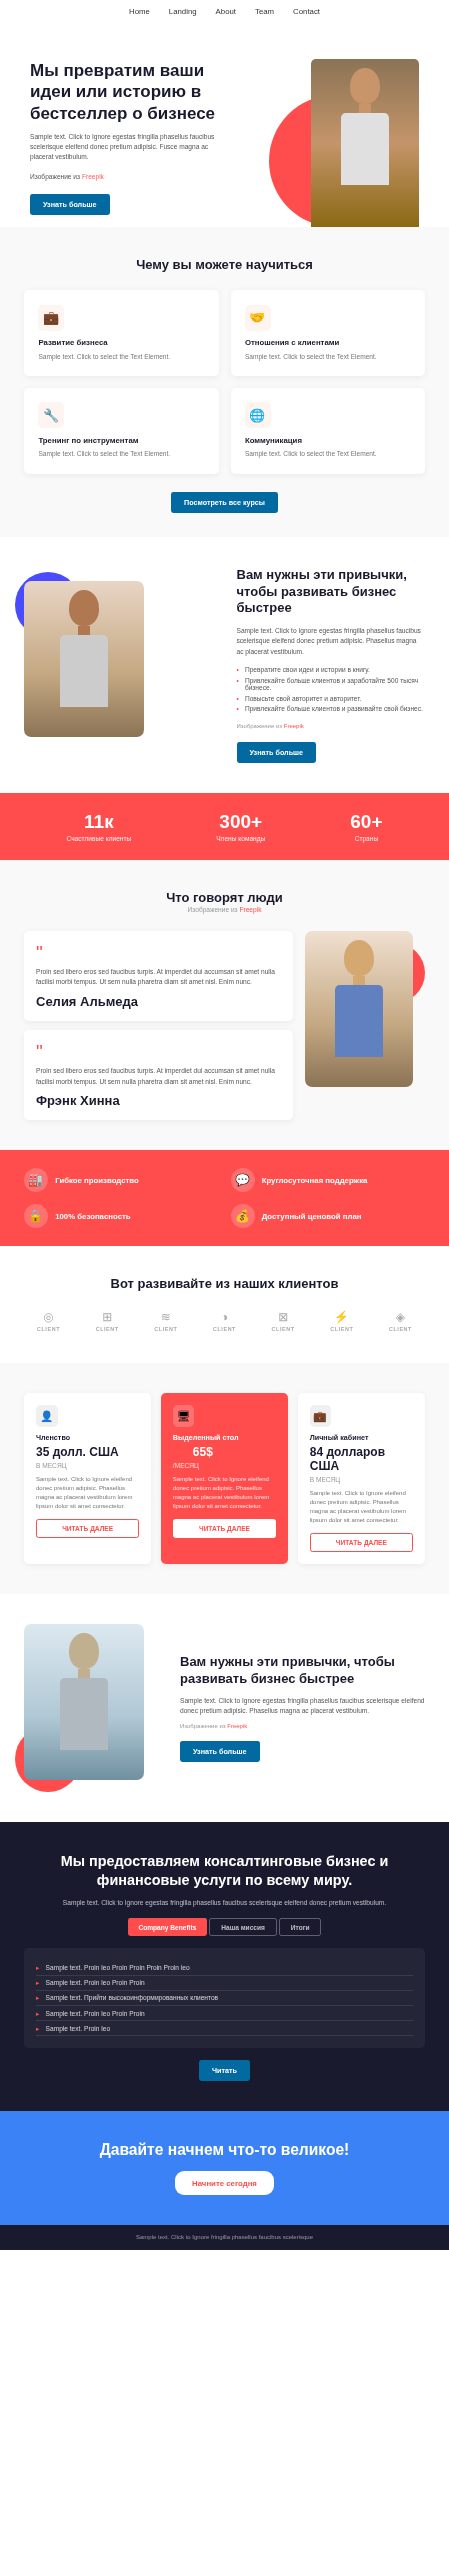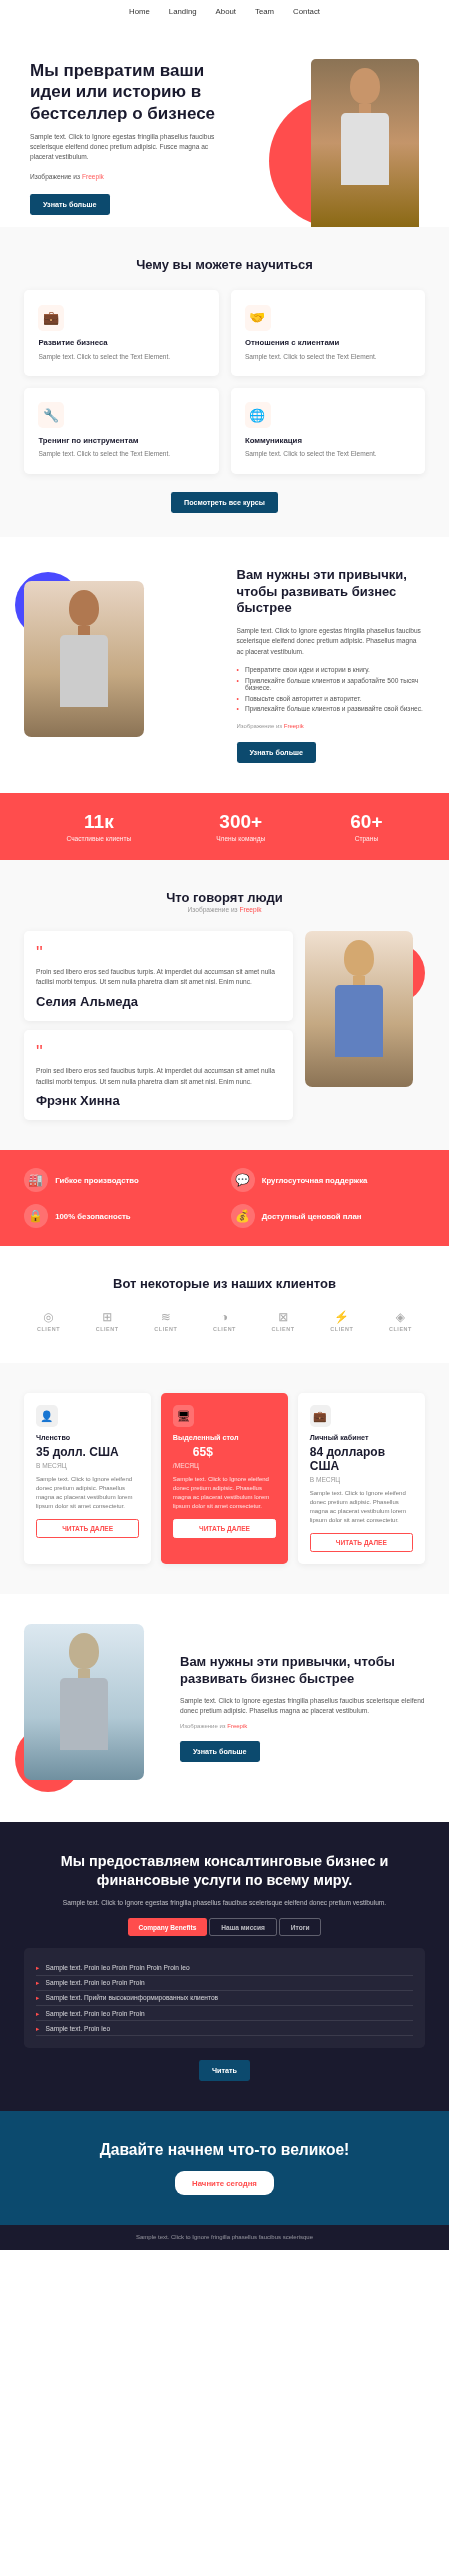--- a/index.html
+++ b/index.html
@@ -16,21 +16,21 @@
     .hero {
       background: #fff; display: flex; align-items: center;
       padding: 24px 30px 0 30px; min-height: 204px; position: relative; overflow: hidden;
     }
     .hero-left { flex: 1; z-index: 2; }
     .hero-left h1 { font-size: 17px; font-weight: 800; color: #1a1a2e; line-height: 1.25; margin-bottom: 8.4px; }
     .hero-left p { font-size: 6.6px; color: #555; line-height: 1.5; margin-bottom: 9.6px; }
     .hero-left .link-text { font-size: 6.6px; color: #555; margin-bottom: 12px; }
     .hero-left .link-text a { color: #ff5c5c; }
     .btn-red {
-      background: #0c4a6e; color: #fff; border: none; padding: 6px 13px;
+      background: #0369a1; color: #fff; border: none; padding: 6px 13px;
       border-radius: 2.4px; font-size: 7.2px; cursor: pointer; font-weight: 600;
     }
     .hero-right {
       flex: 1; display: flex; justify-content: flex-end; align-items: flex-end;
       position: relative; height: 180px;
     }
     .hero-circle {
       width: 132px; height: 132px; background: #ff4d4d;
       border-radius: 50%; position: absolute; right: 18px; bottom: 0; z-index: 0;
     }
@@ -241,21 +241,21 @@
     }
     .consulting-list { list-style: none; }
     .consulting-list li {
       font-size: 6.6px; color: rgba(255,255,255,0.8); padding: 3.6px 0;
       padding-left: 9.6px; position: relative; border-bottom: 0.6px solid rgba(255,255,255,0.1);
     }
     .consulting-list li::before { content: '▸'; position: absolute; left: 0; color: #ff4d4d; }
 
     
     .cta-section {
-      background: #0c4a6e; padding: 30px 24px; text-align: center;
+      background: #3b82f6; padding: 30px 24px; text-align: center;
     }
     .cta-section h2 { font-size: 15.6px; font-weight: 800; color: #fff; margin-bottom: 12px; }
     .btn-white {
       background: #fff; color: #ff4d4d; border: none; padding: 7.2px 17px;
       border-radius: 9px; font-size: 7.8px; cursor: pointer; font-weight: 700;
     }
 
     
     footer {
       background: #1a1a2e; padding: 9.6px 24px; text-align: center;
@@ -433,21 +433,21 @@
   </div>
   <div class="feature-item">
     <div class="feature-icon">💰</div>
     <div class="feature-text">
       <h4>Доступный ценовой план</h4>
     </div>
   </div>
 </section>
 
 <section class="clients-section">
-  <h2 class="section-title">Вот некоторые из наших клиентов</h2>
+  <h2 class="section-title">Вот развивайте из наших клиентов</h2>
   <div class="clients-logos">
     <div class="client-logo">
       <div class="client-logo-icon">◎</div>
       <div class="client-logo-name">Client</div>
     </div>
     <div class="client-logo">
       <div class="client-logo-icon">⊞</div>
       <div class="client-logo-name">Client</div>
     </div>
     <div class="client-logo">

